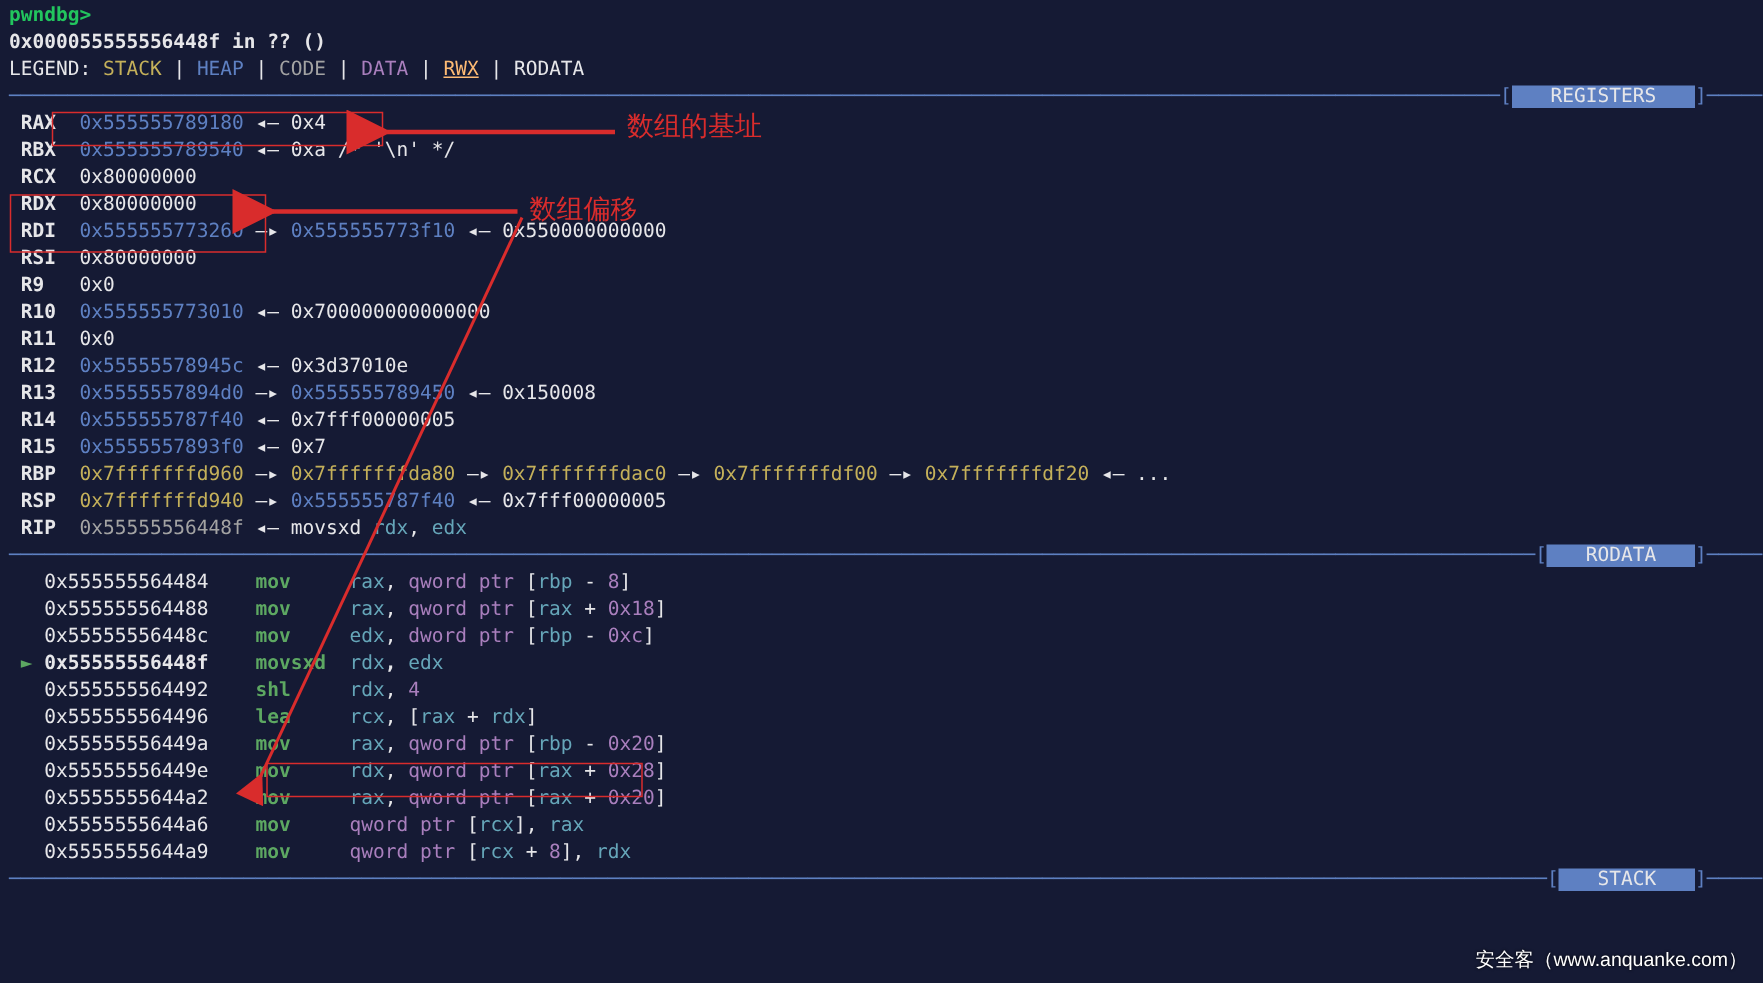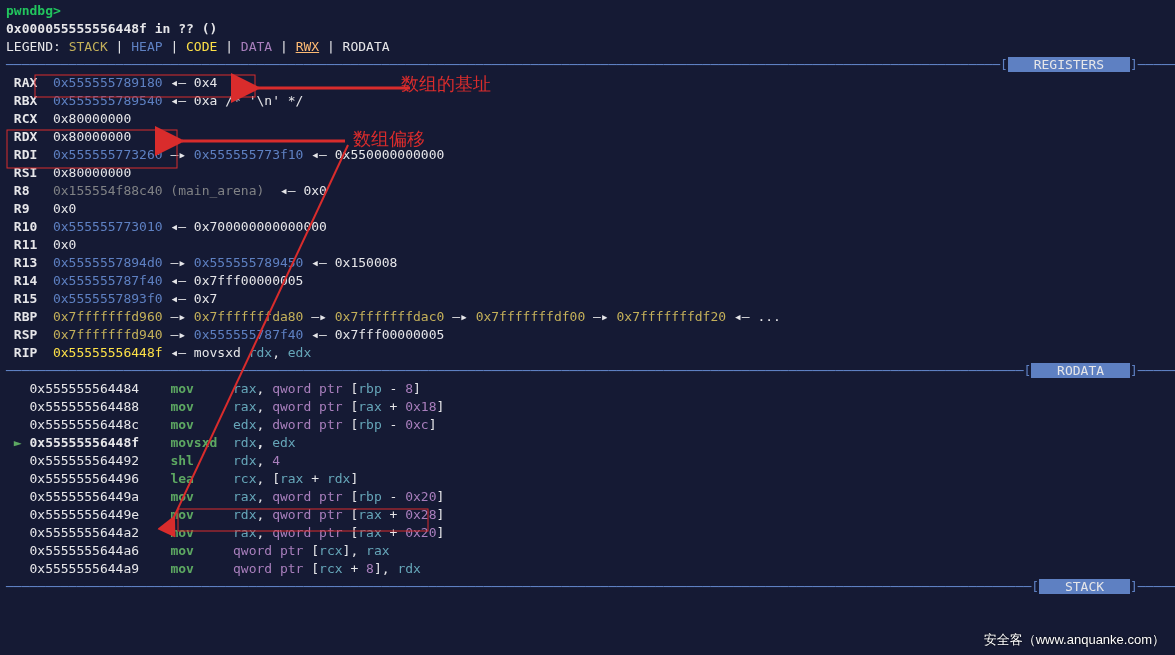--- a/index.html
+++ b/index.html
@@ -1,19 +1,19 @@
 <!DOCTYPE html>
 <html><head>
 <meta charset="utf-8">
 <style>
 * { margin:0; padding:0; box-sizing:border-box; }
 body { background:#151a34; color:#dcdde0; font-family:"DejaVu Sans Mono","Consolas",monospace; font-size:13px; line-height:18px; width:1175px; height:655px; overflow:hidden; padding:2px 6px; position:relative; }
 .line { white-space:pre; }
 .c-red { color:#22c55e; font-weight:bold; }
-.c-red2 { color:#fde047; }
+.c-red2 { color:#a3a3a3; }
 .c-white { color:#e6e6e9; }
 .c-bold { color:#e6e6e9; font-weight:bold; }
 .c-yellow { color:#c4b05a; }
 .c-blue { color:#5e80c2;margin-top:36px; }
 .c-cyan { color:#66a6b9; }
 .c-purple { color:#a97fbd; }
 .c-green { color:#5da862; font-weight:bold; }
 .c-grey { color:#808285; }
 .divider { color:#5e80c2; }
 .divider-label { color:#e6e6e9; background:#5e80c2; padding:0 18px; }
@@ -29,24 +29,24 @@
     <div class="line"><span class="c-red">pwndbg&gt;</span></div>
     <div class="line"><span class="c-bold">0x000055555556448f in ?? ()</span></div>
     <div class="line"><span class="c-white">LEGEND: </span><span class="c-yellow">STACK</span><span class="c-white"> | </span><span class="c-blue">HEAP</span><span class="c-white"> | </span><span class="c-red2">CODE</span><span class="c-white"> | </span><span class="c-purple">DATA</span><span class="c-white"> | </span><a class="rwx">RWX</a><span class="c-white"> | </span><span class="c-white">RODATA</span></div>
     <div class="line"><span class="divider">───────────────────────────────────────────────────────────────────────────────────────────────────────────────────────────────</span><span class="divider">[</span><span class="divider-label"> REGISTERS </span><span class="divider">]</span><span class="divider">──────</span></div>
     <div class="line"><span> </span><span class="c-bold">RAX </span><span> </span><span class="c-blue">0x555555789180</span><span> </span><span class="c-white">◂— </span><span class="c-white">0x4</span></div>
     <div class="line"><span> </span><span class="c-bold">RBX </span><span> </span><span class="c-blue">0x555555789540</span><span> </span><span class="c-white">◂— </span><span class="c-white">0xa /* '\n' */</span></div>
     <div class="line"><span> </span><span class="c-bold">RCX </span><span> </span><span class="c-white">0x80000000</span></div>
     <div class="line"><span> </span><span class="c-bold">RDX </span><span> </span><span class="c-white">0x80000000</span></div>
     <div class="line"><span> </span><span class="c-bold">RDI </span><span> </span><span class="c-blue">0x555555773260</span><span> </span><span class="c-white">—▸ </span><span class="c-blue">0x555555773f10</span><span class="c-white"> ◂— </span><span class="c-white">0x550000000000</span></div>
     <div class="line"><span> </span><span class="c-bold">RSI </span><span> </span><span class="c-white">0x80000000</span></div>
-    <div class="line"><span> </span><span class="c-bold">R8  </span><span> </span><span class="c-grey">0x155554f88c40</span><span class="c-grey"> (main_arena)</span><span> </span><span class="c-white"> ◂— </span><span class="c-white">0x0</span></div>
     <div class="line"><span> </span><span class="c-bold">R9  </span><span> </span><span class="c-white">0x0</span></div>
     <div class="line"><span> </span><span class="c-bold">R10 </span><span> </span><span class="c-blue">0x555555773010</span><span> </span><span class="c-white">◂— </span><span class="c-white">0x700000000000000</span></div>
     <div class="line"><span> </span><span class="c-bold">R11 </span><span> </span><span class="c-white">0x0</span></div>
+    <div class="line"><span> </span><span class="c-bold">R12 </span><span> </span><span class="c-blue">0x55555578945c</span><span> </span><span class="c-white">◂— </span><span class="c-white">0x3d37010e</span></div>
     <div class="line"><span> </span><span class="c-bold">R13 </span><span> </span><span class="c-blue">0x5555557894d0</span><span> </span><span class="c-white">—▸ </span><span class="c-blue">0x555555789450</span><span class="c-white"> ◂— </span><span class="c-white">0x150008</span></div>
     <div class="line"><span> </span><span class="c-bold">R14 </span><span> </span><span class="c-blue">0x555555787f40</span><span> </span><span class="c-white">◂— </span><span class="c-white">0x7fff00000005</span></div>
     <div class="line"><span> </span><span class="c-bold">R15 </span><span> </span><span class="c-blue">0x5555557893f0</span><span> </span><span class="c-white">◂— </span><span class="c-white">0x7</span></div>
     <div class="line"><span> </span><span class="c-bold">RBP </span><span> </span><span class="c-yellow">0x7fffffffd960</span><span> </span><span class="c-white">—▸ </span><span class="c-yellow">0x7fffffffda80</span><span class="c-white"> —▸ </span><span class="c-yellow">0x7fffffffdac0</span><span class="c-white"> —▸ </span><span class="c-yellow">0x7fffffffdf00</span><span class="c-white"> —▸ </span><span class="c-yellow">0x7fffffffdf20</span><span class="c-white"> ◂— ...</span></div>
     <div class="line"><span> </span><span class="c-bold">RSP </span><span> </span><span class="c-yellow">0x7fffffffd940</span><span> </span><span class="c-white">—▸ </span><span class="c-blue">0x555555787f40</span><span class="c-white"> ◂— </span><span class="c-white">0x7fff00000005</span></div>
     <div class="line"><span> </span><span class="c-bold">RIP </span><span> </span><span class="c-red2">0x55555556448f</span><span> </span><span class="c-white">◂— </span><span class="c-white">movsxd </span><span class="c-cyan">rdx</span><span class="c-white">, </span><span class="c-cyan">edx</span></div>
     <div class="line"><span class="divider">──────────────────────────────────────────────────────────────────────────────────────────────────────────────────────────────────</span><span class="divider">[</span><span class="divider-label"> RODATA </span><span class="divider">]</span><span class="divider">──────</span></div>
     <div class="line"><span>   </span><span class="c-white">0x555555564484    </span><span class="c-green">mov    </span><span> </span><span class="c-cyan">rax</span><span class="c-white">, </span><span class="c-purple">qword ptr </span><span class="c-white">[</span><span class="c-cyan">rbp</span><span class="c-white"> - </span><span class="c-purple">8</span><span class="c-white">]</span></div>
     <div class="line"><span>   </span><span class="c-white">0x555555564488    </span><span class="c-green">mov    </span><span> </span><span class="c-cyan">rax</span><span class="c-white">, </span><span class="c-purple">qword ptr </span><span class="c-white">[</span><span class="c-cyan">rax</span><span class="c-white"> + </span><span class="c-purple">0x18</span><span class="c-white">]</span></div>
     <div class="line"><span>   </span><span class="c-white">0x55555556448c    </span><span class="c-green">mov    </span><span> </span><span class="c-cyan">edx</span><span class="c-white">, </span><span class="c-purple">dword ptr </span><span class="c-white">[</span><span class="c-cyan">rbp</span><span class="c-white"> - </span><span class="c-purple">0xc</span><span class="c-white">]</span></div>
@@ -72,15 +72,15 @@
 
   <rect x="7" y="130" width="170" height="38" fill="none" stroke="#d92c2c" stroke-width="1"></rect>
 
   <rect x="178" y="509" width="250" height="22" fill="none" stroke="#d92c2c" stroke-width="1"></rect>
 
   <line x1="410" y1="88" x2="258" y2="88" stroke="#d92c2c" stroke-width="3" marker-end="url(#ah)"></line>
   <line x1="345" y1="141" x2="182" y2="141" stroke="#d92c2c" stroke-width="3" marker-end="url(#ah)"></line>
   <line x1="348" y1="145" x2="174" y2="517" stroke="#d92c2c" stroke-width="2" marker-end="url(#ah)"></line>
 </svg>
 
-<div class="annot" style="top:75px; left:401px;">数组的基址</div>
+<div class="annot" style="top:75px; left:418px;">数组的基址</div>
 <div class="annot" style="top:130px; left:353px;">数组偏移</div>
 <div class="watermark">安全客（www.anquanke.com）</div>
 
 </body></html>

